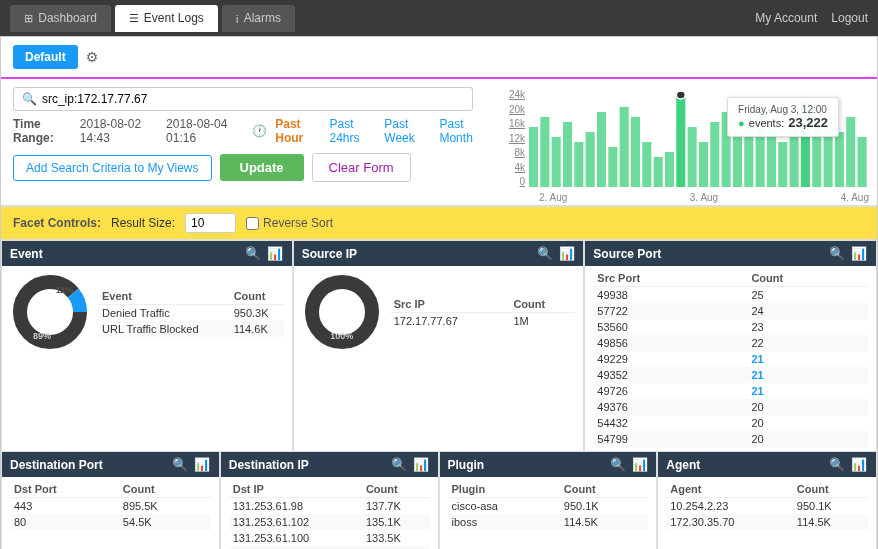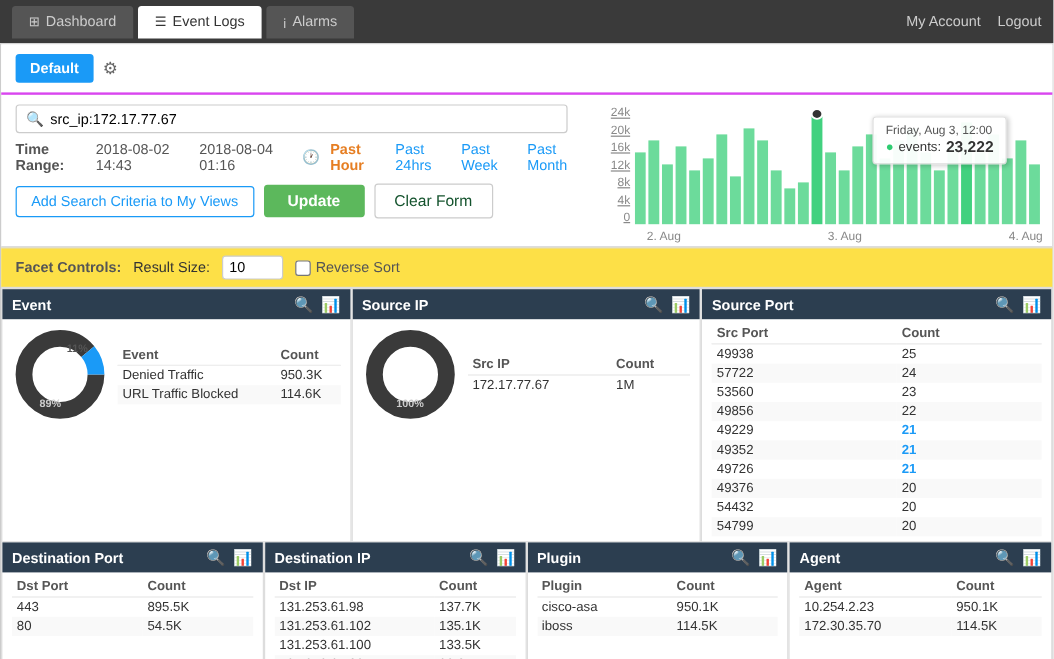--- a/index.html
+++ b/index.html
@@ -25,21 +25,21 @@
     .time-row { display: flex; align-items: center; gap: 6px; font-size: 12px; }
     .time-label { color: #555; font-weight: bold; }
     .time-val { color: #555; }
     .time-links { display: flex; gap: 8px; align-items: center; }
     .time-links .clock-icon { color: #aaa; }
     .time-link { color: #1a9af7; cursor: pointer; text-decoration: none; font-size: 12px; }
     .time-link.active { color: #e67e22; font-weight: bold; }
     .actions-row { display: flex; align-items: center; gap: 8px; margin-top: 8px; }
     .btn-add-search { background: #fff; border: 1px solid #1a9af7; color: #1a9af7; padding: 5px 12px; border-radius: 3px; font-size: 12px; cursor: pointer; }
     .btn-update { background: #5cb85c; color: #fff; border: none; padding: 6px 20px; border-radius: 3px; font-size: 13px; font-weight: bold; cursor: pointer; }
-    .btn-clear { background: #fff; border: 1px solid #ccc; color: #14532d; padding: 6px 16px; border-radius: 3px; font-size: 13px; cursor: pointer; }
+    .btn-clear { background: #fff; border: 1px solid #ccc; color: #a21caf; padding: 6px 16px; border-radius: 3px; font-size: 13px; cursor: pointer; }
 
     
     .facet-controls { background: #fde047; border-top: 1px solid #ddd; border-bottom: 1px solid #ddd; padding: 6px 12px; display: flex; align-items: center; gap: 10px; font-size: 12px; }
     .facet-label { font-weight: bold; color: #555; }
     .result-size-input { border: 1px solid #ccc; border-radius: 3px; padding: 2px 5px; width: 51px; font-size: 12px; }
     .reverse-sort-label { display: flex; align-items: center; gap: 4px; color: #555; }
     .card { background: #fff; padding: 0; border: none; }
     .card-header { background: #2c3e50; color: #fff; padding: 5px 8px; font-size: 12px; font-weight: bold; display: flex; align-items: center; justify-content: space-between; }
     .card-header-icons { display: flex; gap: 6px; align-items: center; }
     .card-icon { color: #aad4f5; cursor: pointer; font-size: 13px; }

